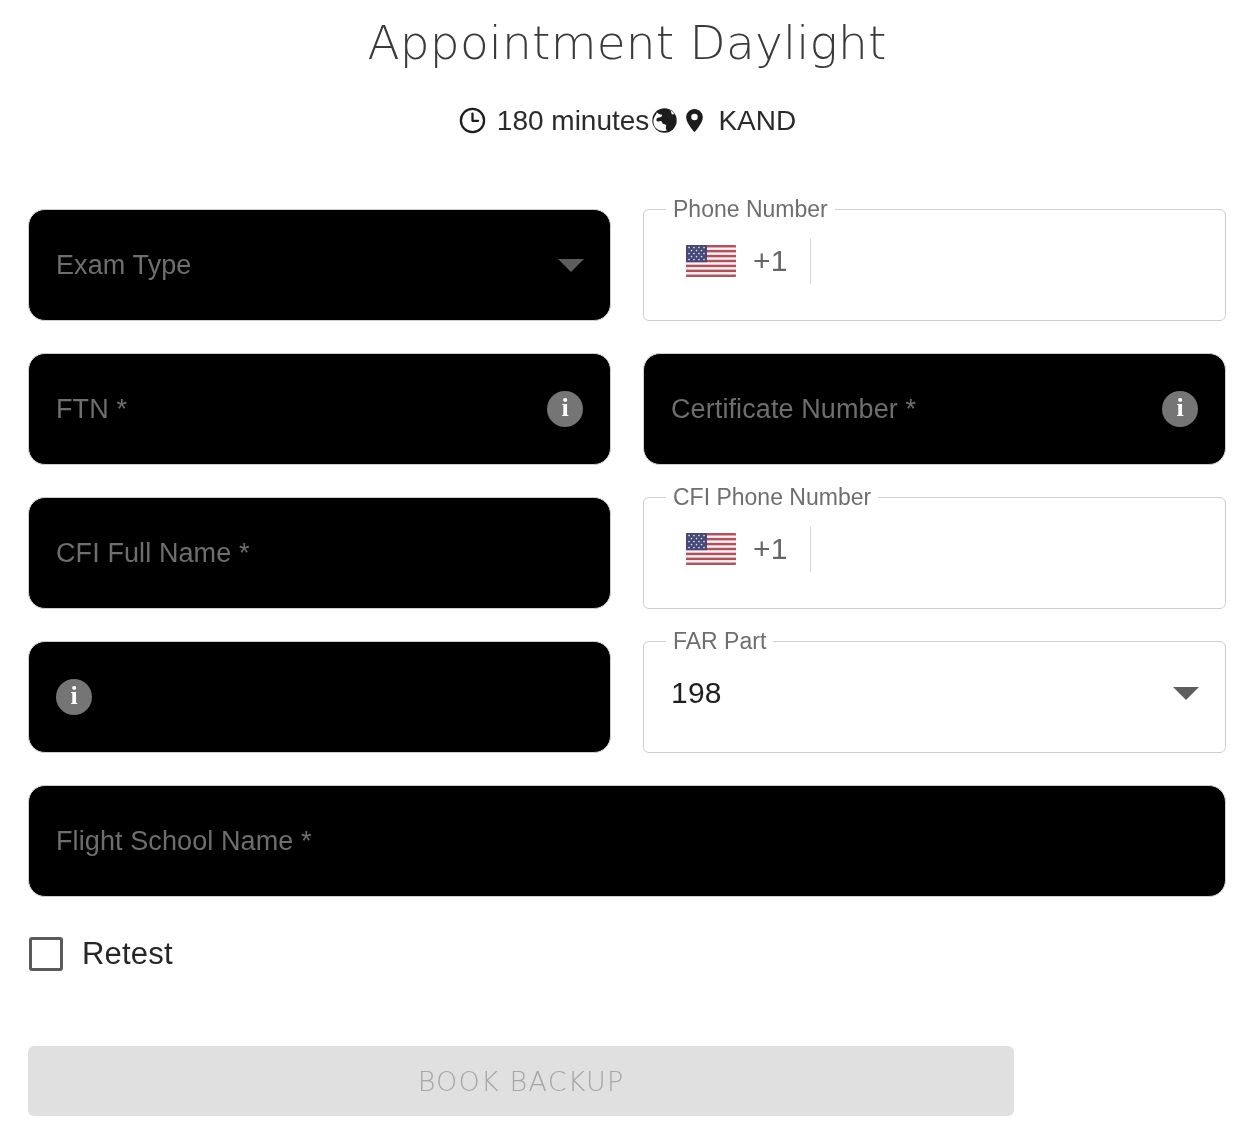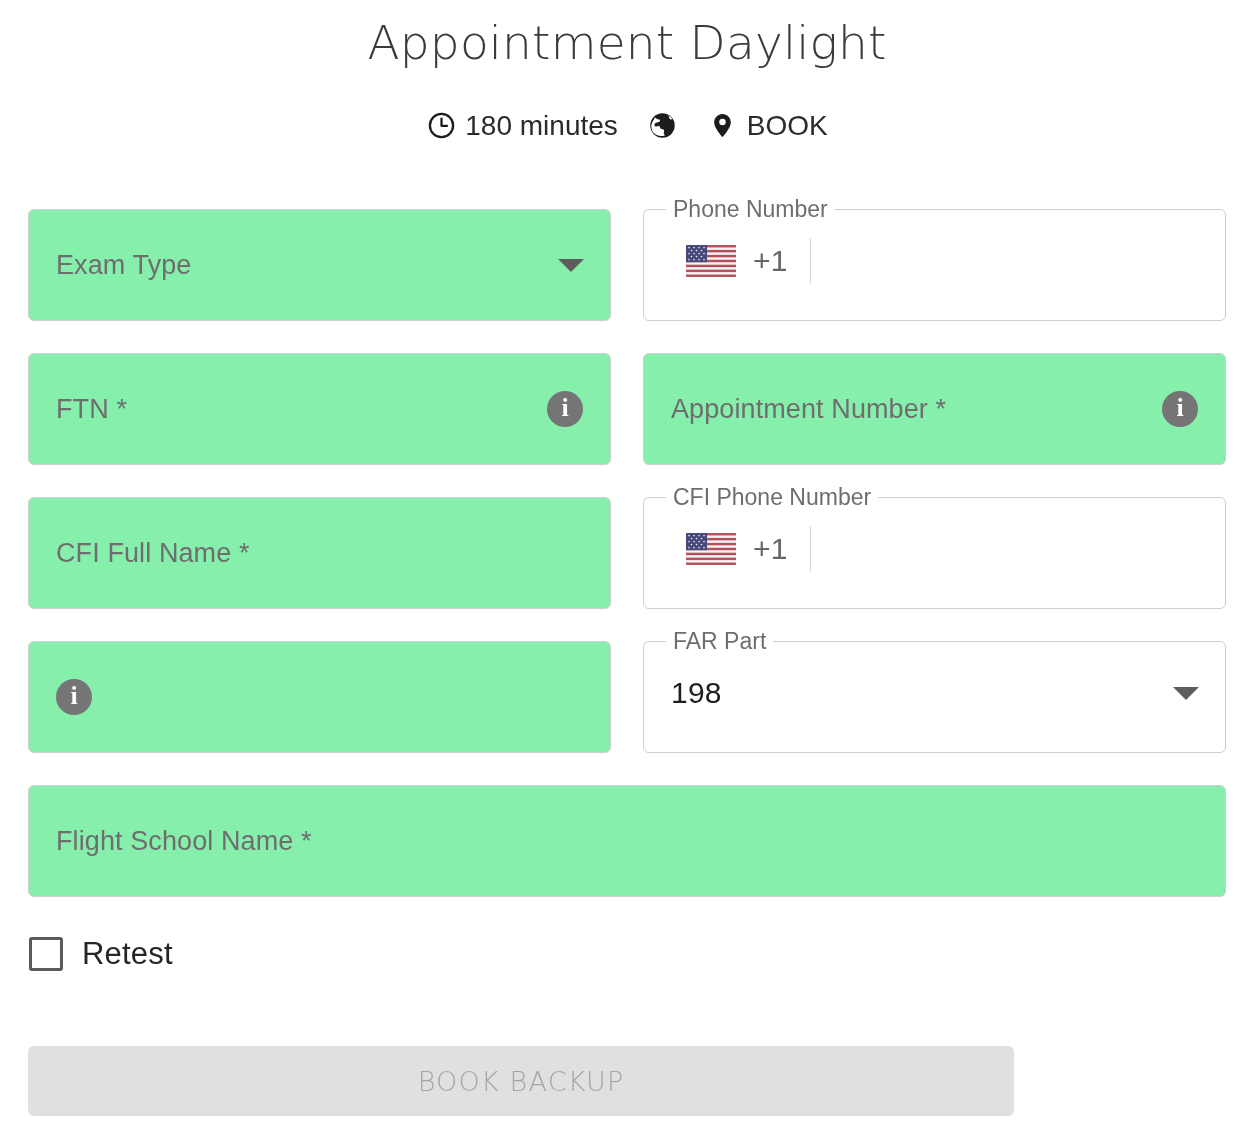--- a/index.html
+++ b/index.html
@@ -24,23 +24,22 @@
     font-size: 47px;
     line-height: 72px;
     letter-spacing: 0.2px;
     color: #3a3a3a;
     margin: 0;
     padding-top: 7px;
   }
 
   .meta-row {
     display: flex;
-    align-items: center;
+    align-items: flex-start;
     justify-content: center;
-    gap: 30px;
     margin-top: 26px;
     height: 40px;
   }
   .meta-item {
     display: flex;
     align-items: center;
     gap: 9px;
     font-size: 28px;
     font-weight: 400;
     color: #2b2b2b;
@@ -72,22 +71,22 @@
   }
   .col { width: 583px; flex: 0 0 583px; }
   .col-full { width: 1198px; flex: 0 0 1198px; }
 
   
   .field {
     position: relative;
     box-sizing: border-box;
     height: 112px;
     border: 1px solid #cfcfcf;
-    border-radius: 6px;
-    background: #86efac;
+    border-radius: 17px;
+    background: #000000;
     display: flex;
     align-items: center;
     padding: 0 24px 0 27px;
   }
   .field .placeholder {
     font-size: 27px;
     color: #6e6e6e;
     font-weight: 400;
     letter-spacing: 0.1px;
     flex: 1 1 auto;
@@ -269,21 +268,21 @@
     </span>
   </div>
 
   <div class="meta-item">
     <span class="meta-icon">
       <svg width="27" height="29" viewBox="0 0 24 24">
         <path d="M12 1.7c-4.1 0-7.4 3.3-7.4 7.4 0 5.4 7.4 13.2 7.4 13.2s7.4-7.8 7.4-13.2c0-4.1-3.3-7.4-7.4-7.4z" fill="#1c1c1c"></path>
         <circle cx="12" cy="8.9" r="2.9" fill="#ffffff"></circle>
       </svg>
     </span>
-    <span class="meta-label">BOOK</span>
+    <span class="meta-label">KAND</span>
   </div>
 
 </div>
 
 <div class="form">
 
   <div class="row">
     <div class="col">
       <div class="field">
         <span class="placeholder">Exam Type</span>
@@ -341,21 +340,21 @@
     <div class="col">
       <div class="field">
         <span class="placeholder">FTN *</span>
         <span class="info-icon">
             <span>i</span>
           </span>
       </div>
     </div>
     <div class="col">
       <div class="field">
-        <span class="placeholder">Appointment Number *</span>
+        <span class="placeholder">Certificate Number *</span>
         <span class="info-icon">
             <span>i</span>
           </span>
       </div>
     </div>
   </div>
 
   <div class="row">
     <div class="col">
       <div class="field">

